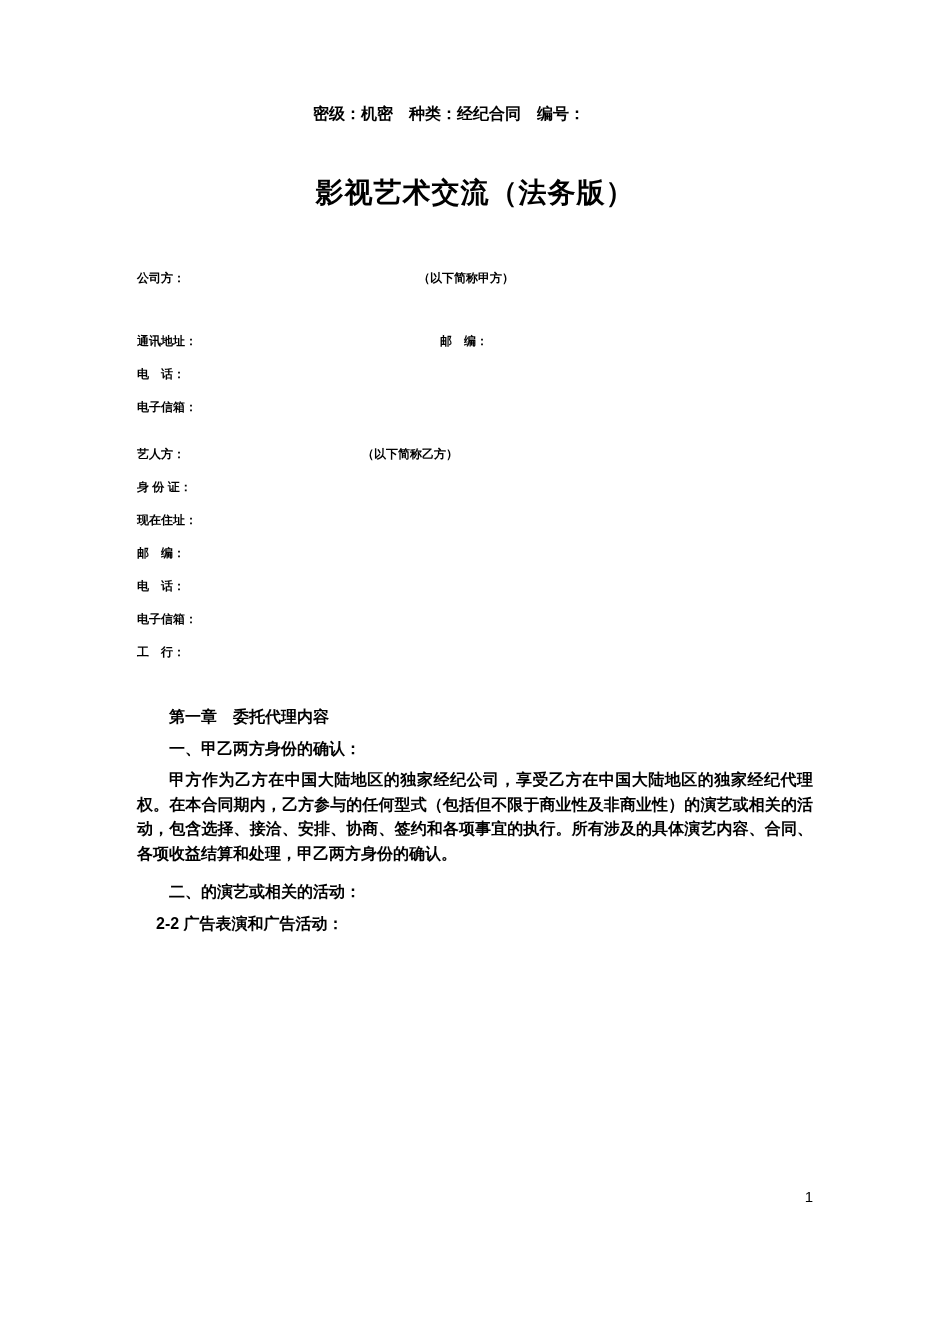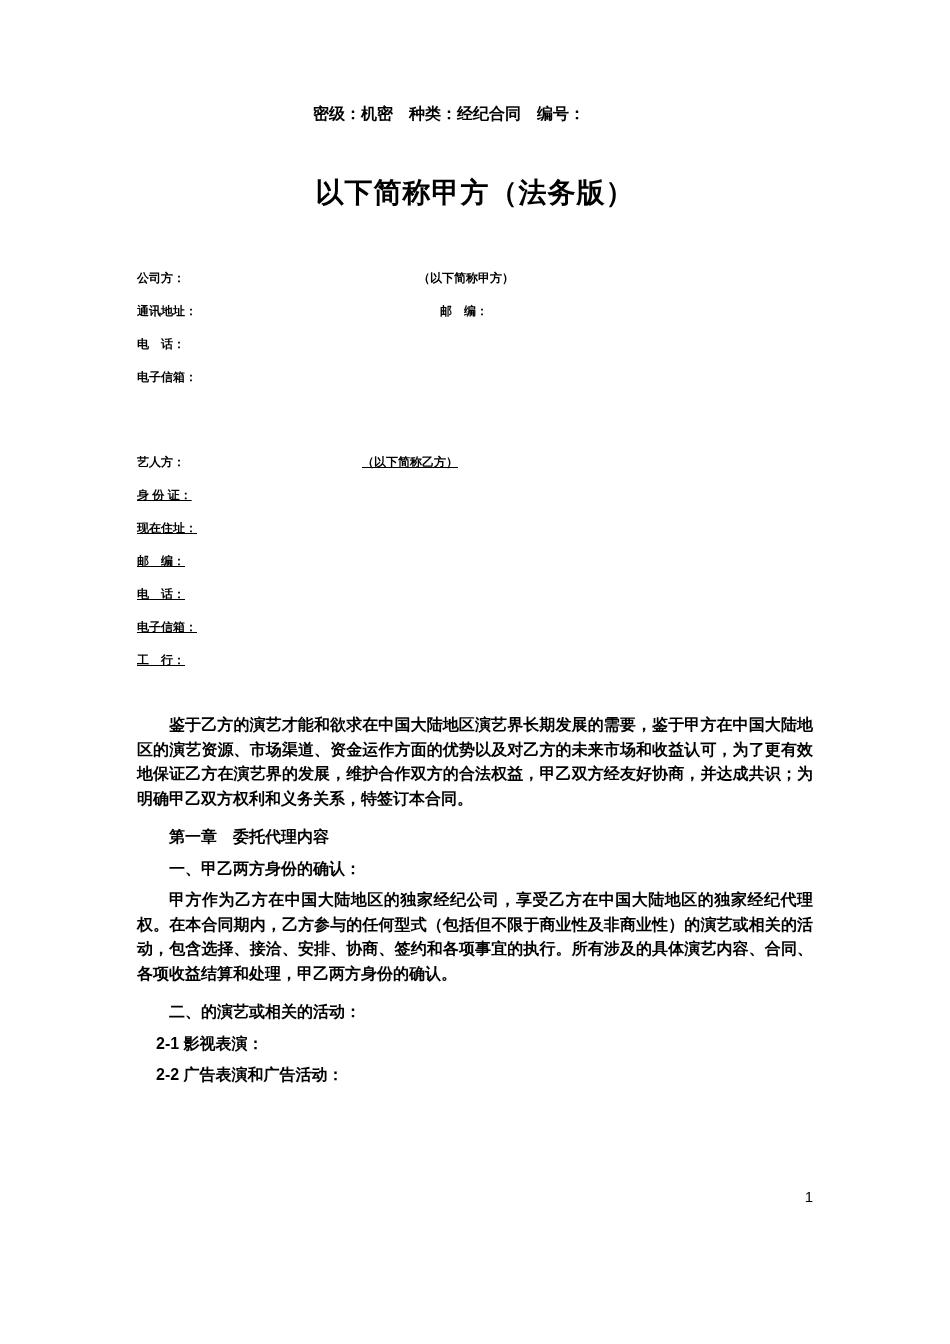--- a/index.html
+++ b/index.html
@@ -33,24 +33,24 @@
     line-height: 34px;
     font-weight: bold;
     letter-spacing: 1px;
   }
   .info-block {
     font-size: 12px;
     font-weight: bold;
     line-height: 33px;
   }
   .info-a { margin-top: 52px; }
-  .info-b { margin-top: 52px; text-decoration: underline; }
+  .info-b { margin-top: 14px; }
   .info-row { white-space: nowrap; }
   .cell-a1 { display: inline-block; width: 281px; }
-  .cell-a2 { display: inline-block; width: 303px; }
+  .cell-a2 { display: inline-block; width: 303px; margin-top: 30px; }
   .cell-b1 { display: inline-block; width: 225px; }
   .body-text {
     margin-top: 36px;
     font-size: 16px;
     line-height: 24.5px;
     font-weight: bold;
   }
   .para {
     margin: 0 0 14px 0;
     text-indent: 2em;
@@ -75,21 +75,21 @@
 </style>
 </head>
 <body>
 
 <div class="page">
 
   <div class="classified">
     <span class="shift">密级：机密　种类：经纪合同　编号：</span>
   </div>
 
-  <h1 class="doc-title">以下简称甲方（法务版）</h1>
+  <h1 class="doc-title">影视艺术交流（法务版）</h1>
 
   <div class="info-block info-a">
     <div class="info-row">
       <span class="cell-a1">公司方：</span><span>（以下简称甲方）</span>
     </div>
     <div class="info-row">
       <span class="cell-a2">通讯地址：</span><span>邮　编：</span>
     </div>
     <div class="info-row">
       <span>电　话：</span>
@@ -117,24 +117,22 @@
     </div>
     <div class="info-row">
       <span>电子信箱：</span>
     </div>
     <div class="info-row">
       <span>工　行：</span>
     </div>
   </div>
 
   <div class="body-text">
-    <p class="para">鉴于乙方的演艺才能和欲求在中国大陆地区演艺界长期发展的需要，鉴于甲方在中国大陆地区的演艺资源、市场渠道、资金运作方面的优势以及对乙方的未来市场和收益认可，为了更有效地保证乙方在演艺界的发展，维护合作双方的合法权益，甲乙双方经友好协商，并达成共识；为明确甲乙双方权利和义务关系，特签订本合同。</p>
     <p class="h-line">第一章　委托代理内容</p>
     <p class="h-line">一、甲乙两方身份的确认：</p>
     <p class="para">甲方作为乙方在中国大陆地区的独家经纪公司，享受乙方在中国大陆地区的独家经纪代理权。在本合同期内，乙方参与的任何型式（包括但不限于商业性及非商业性）的演艺或相关的活动，包含选择、接洽、安排、协商、签约和各项事宜的执行。所有涉及的具体演艺内容、合同、各项收益结算和处理，甲乙两方身份的确认。</p>
     <p class="h-line">二、的演艺或相关的活动：</p>
-    <p class="h-sub">2-1 影视表演：</p>
     <p class="h-sub">2-2 广告表演和广告活动：</p>
   </div>
 
   <div class="page-number">1</div>
 
 </div>
 
 </body></html>

